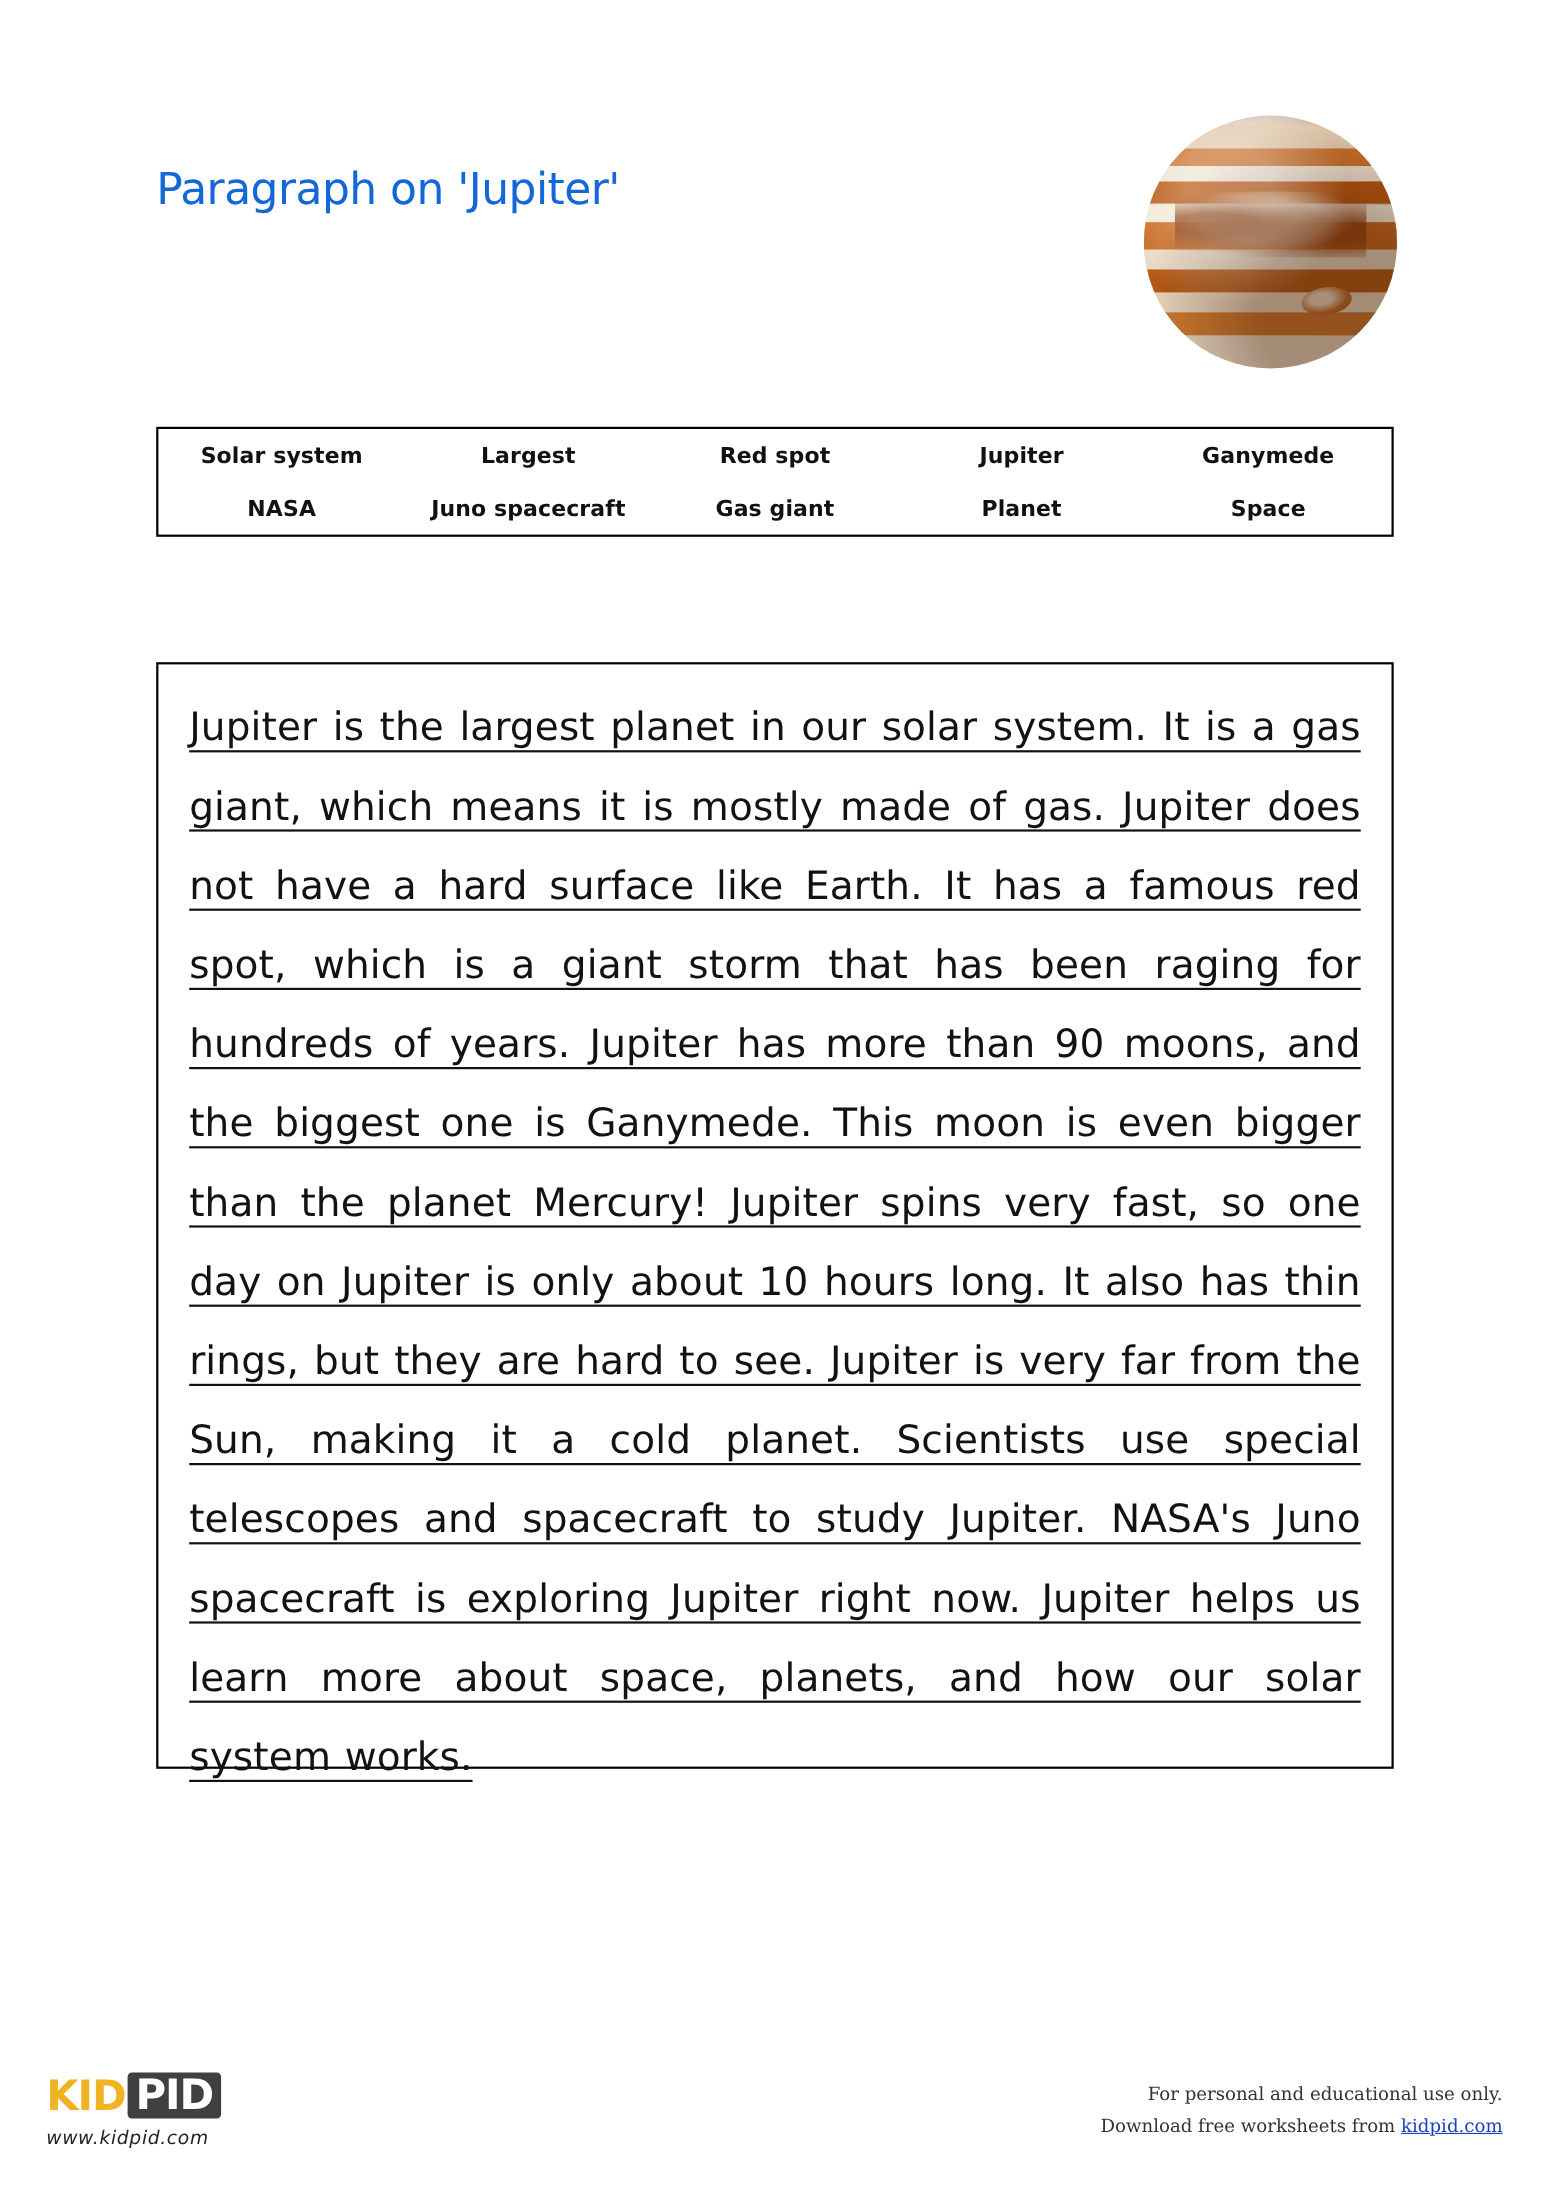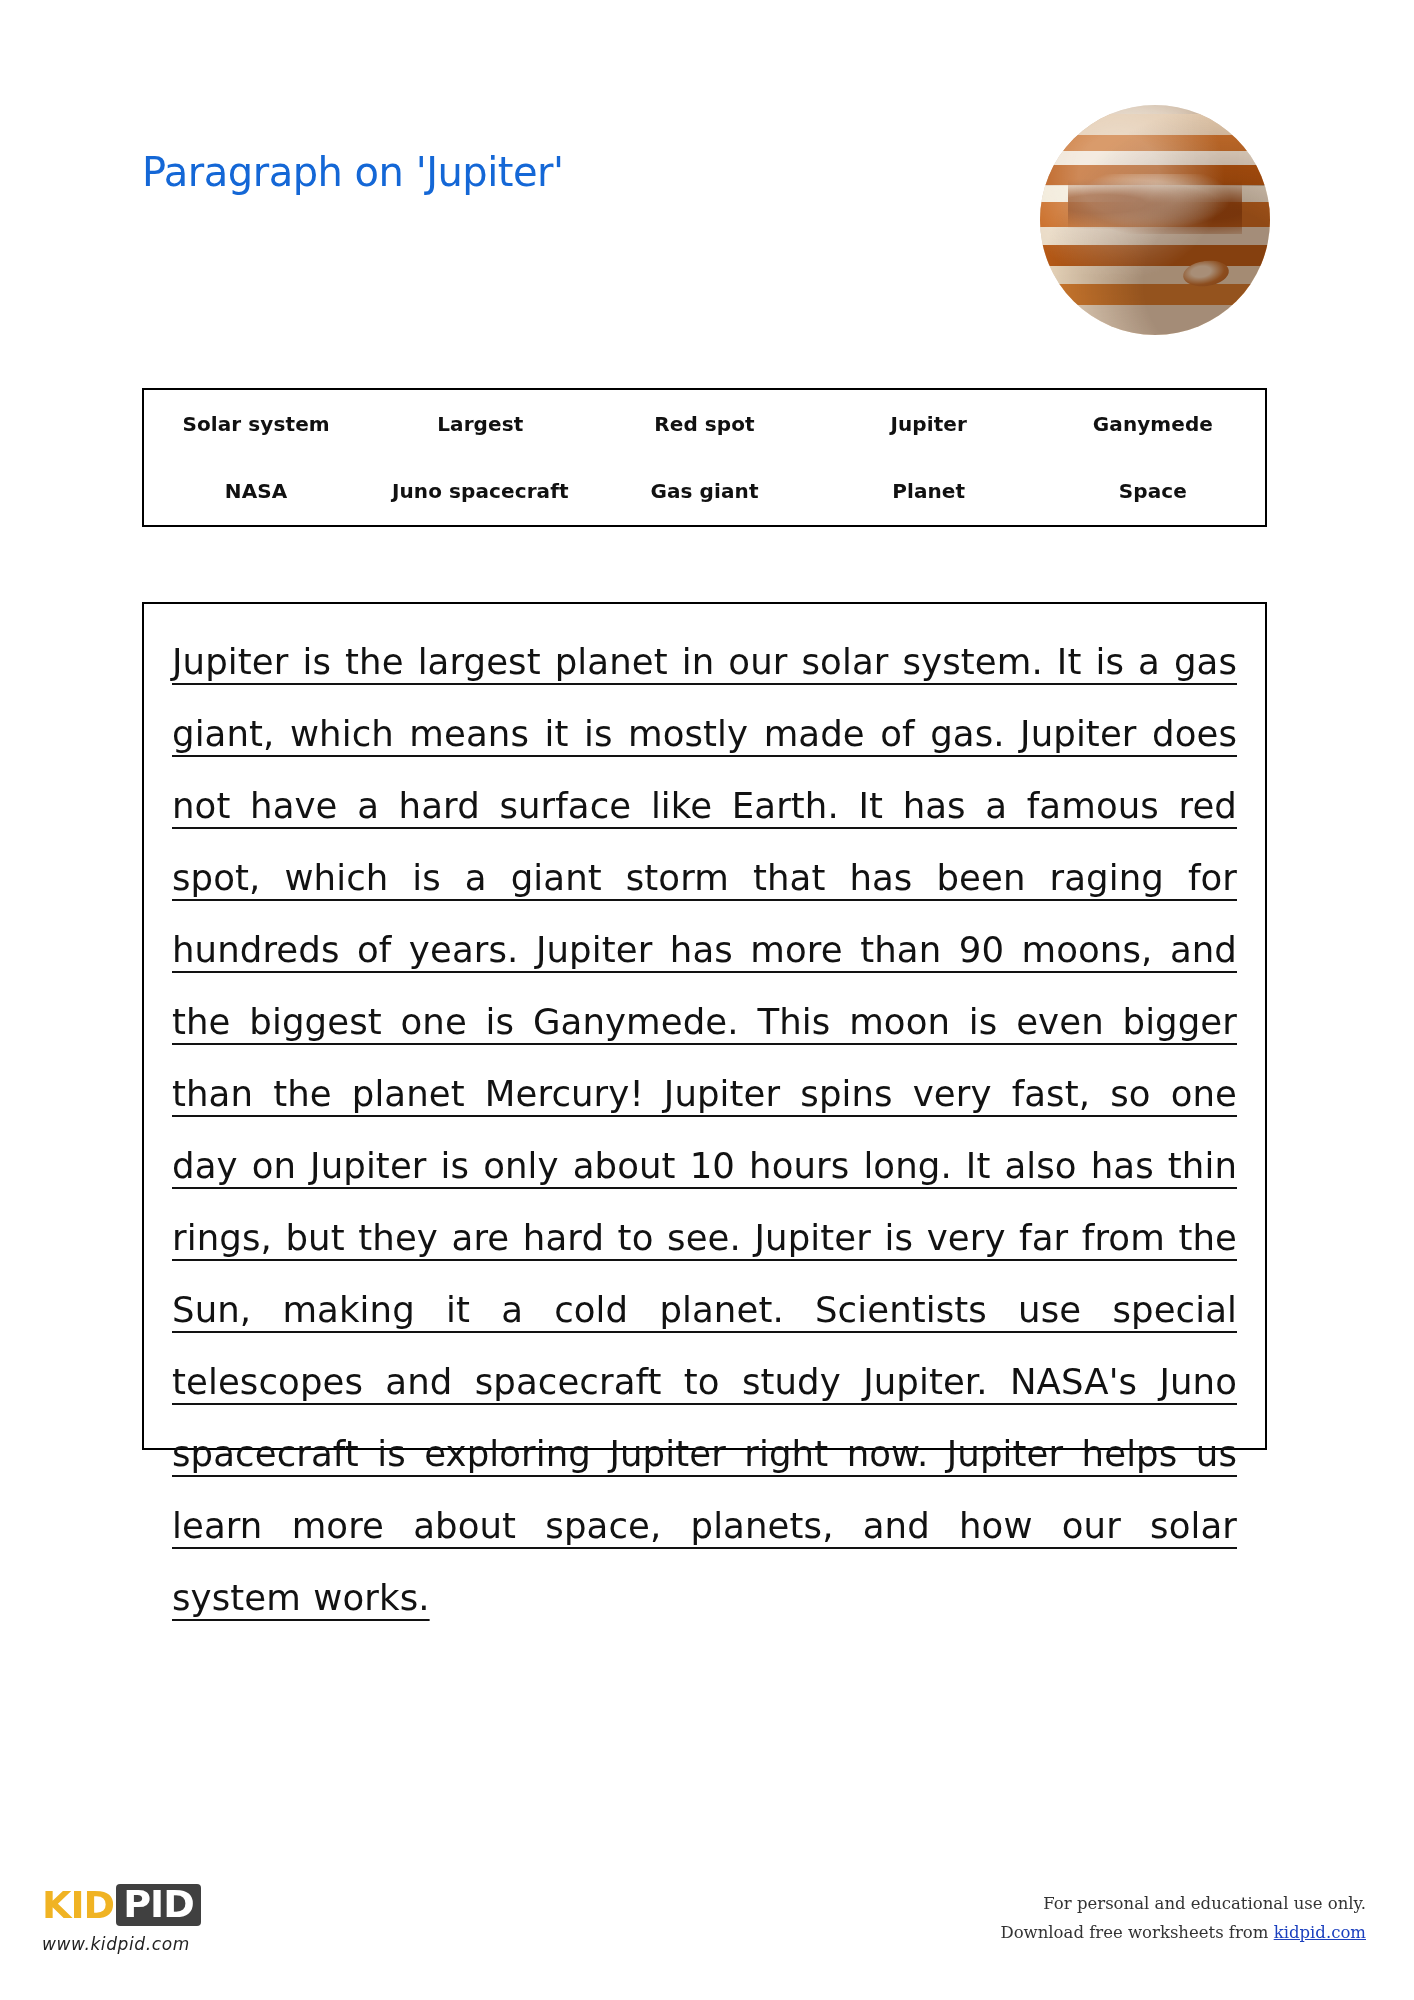--- a/index.html
+++ b/index.html
@@ -108,21 +108,21 @@
     background: radial-gradient(circle at 34% 30%, rgba(255,255,255,0.30) 0 18%, rgba(255,255,255,0) 48%),
                 radial-gradient(circle at 78% 78%, rgba(60,25,5,0.40) 0 30%, rgba(60,25,5,0) 70%);
   }
 
   
   .vocab-box {
     position: absolute;
     left: 142px;
     top: 388px;
     width: 1125px;
-    height: 139px;
+    height: 100px;
     border: 2.5px solid #000000;
     box-sizing: border-box;
   }
   .vocab-row {
     display: flex;
     width: 100%;
     height: 50%;
     align-items: center;
   }
   .vocab-cell {
@@ -134,21 +134,21 @@
     color: #111111;
     letter-spacing: 0.1px;
   }
 
   
   .answer-box {
     position: absolute;
     left: 142px;
     top: 602px;
     width: 1125px;
-    height: 848px;
+    height: 1006px;
     border: 2.5px solid #000000;
     box-sizing: border-box;
     padding: 22px 28px 10px 28px;
   }
   .answer-text {
     font-family: "DejaVu Sans", sans-serif;
     font-size: 35.5px;
     line-height: 72px;
     color: #121212;
     text-align: justify;

